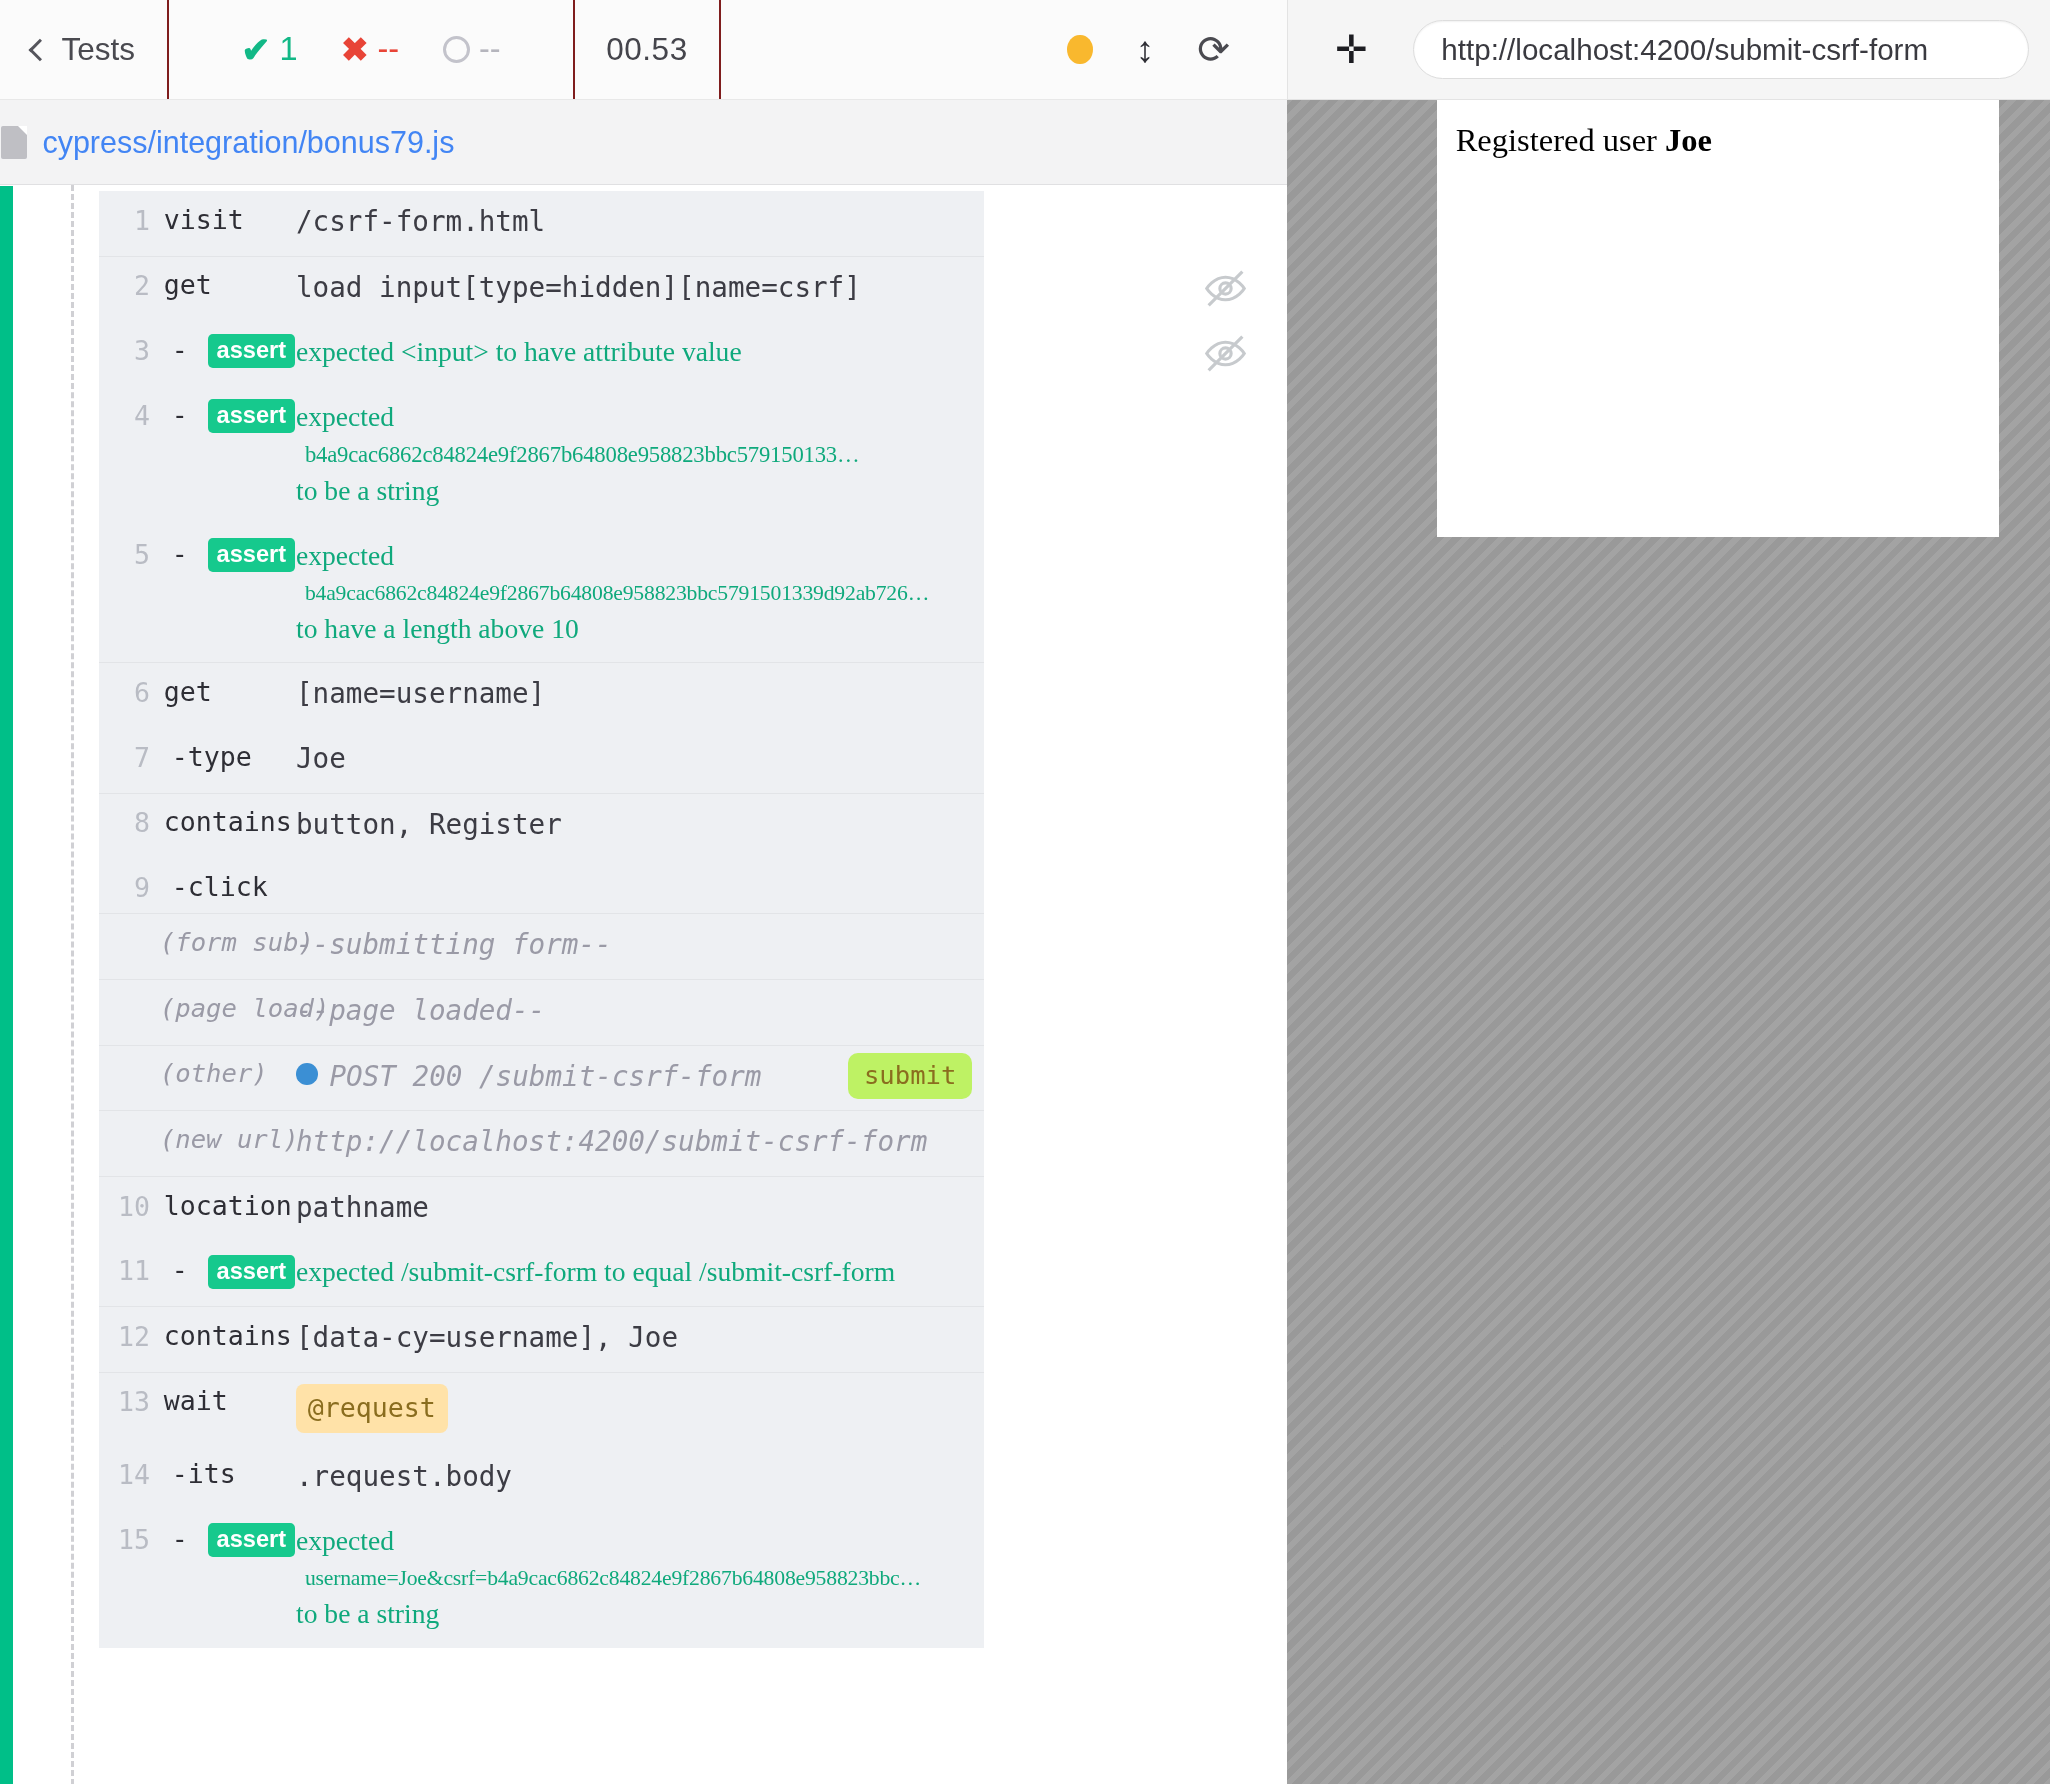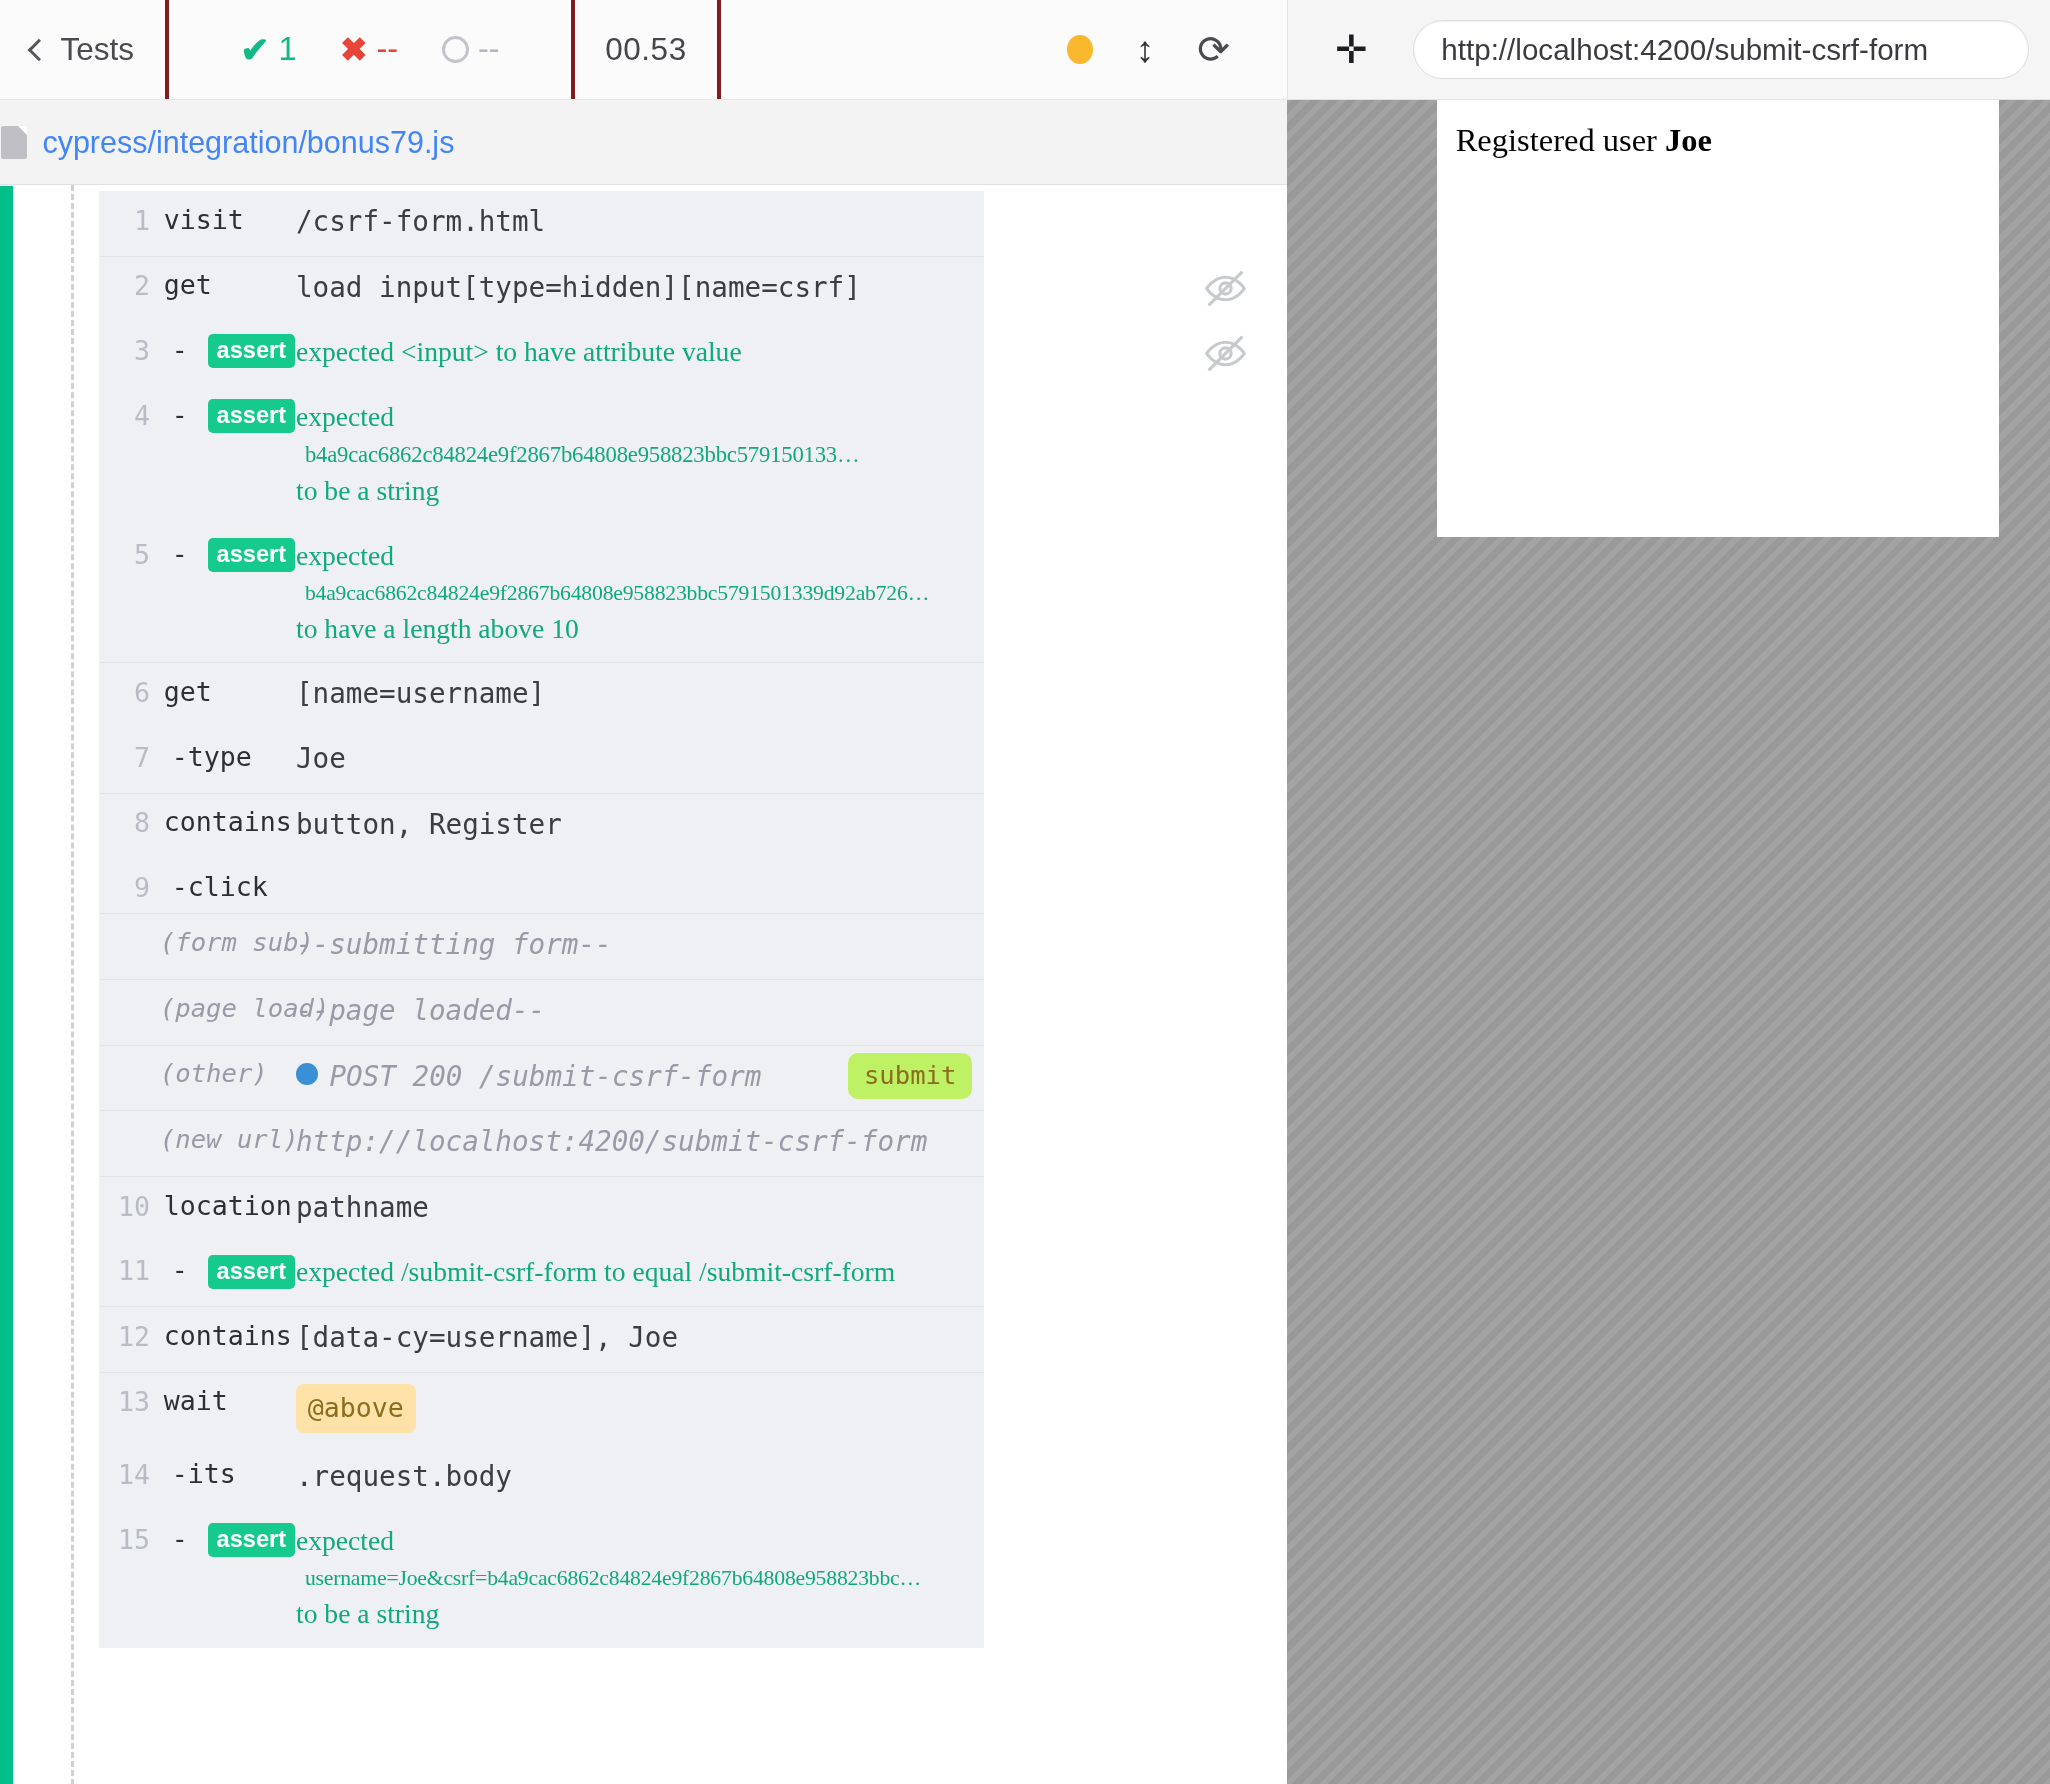--- a/index.html
+++ b/index.html
@@ -46,21 +46,21 @@
     display: flex;
     align-items: stretch;
     flex: 0 0 100px;
   }
   .hdr-cell {
     display: flex;
     align-items: center;
     justify-content: center;
     height: 100%;
   }
-  .sep { border-right: 4px solid #7f1d1d; }
+  .sep { border-right: 2px solid #7f1d1d; }
 
   .back-btn {
     width: 169px;
     gap: 9.9px;
     font-size: 31.5px;
     color: #4a4a50;
     cursor: pointer;
   }
   .chev-left {
     display: inline-block;
@@ -495,21 +495,21 @@
             <div class="msg-col pass">expected /submit-csrf-form to equal /submit-csrf-form</div>
           </div>
           <div class="row">
             <div class="num-col">12</div>
             <div class="name-col">contains</div>
             <div class="msg-col">[data-cy=username], Joe</div>
           </div>
           <div class="row">
             <div class="num-col">13</div>
             <div class="name-col">wait</div>
-            <div class="msg-col"><span class="alias-pill">@above</span></div>
+            <div class="msg-col"><span class="alias-pill">@request</span></div>
           </div>
           <div class="row nb">
             <div class="num-col">14</div>
             <div class="name-col child">-its</div>
             <div class="msg-col">.request.body</div>
           </div>
           <div class="row nb">
             <div class="num-col">15</div>
             <div class="name-col child"><span class="dash">-</span><span class="assert-badge">assert</span></div>
             <div class="msg-col pass">expected<span class="hash" style="font-size:21.7px">username=Joe&amp;csrf=b4a9cac6862c84824e9f2867b64808e958823bbc…</span>to be a string</div>

